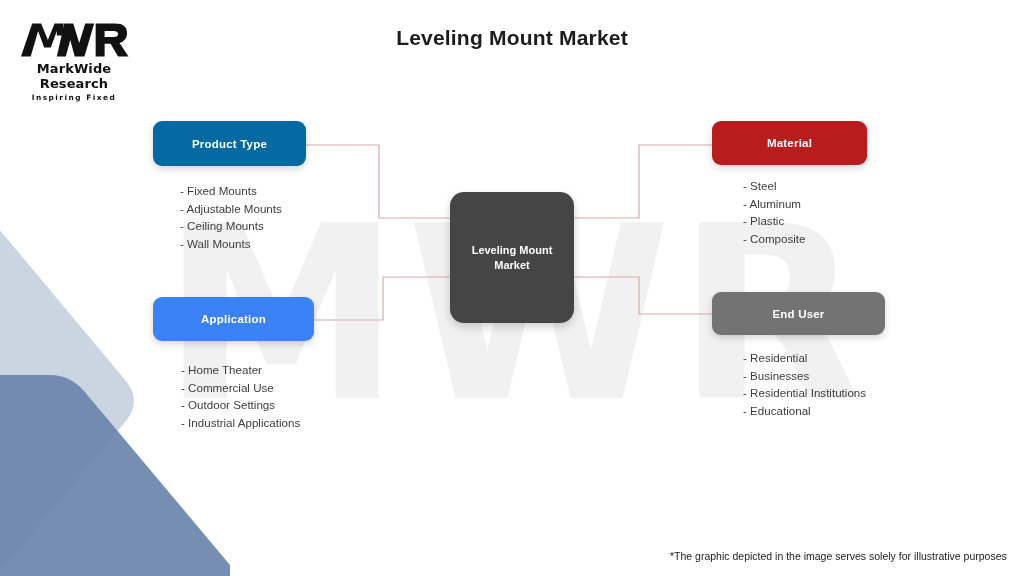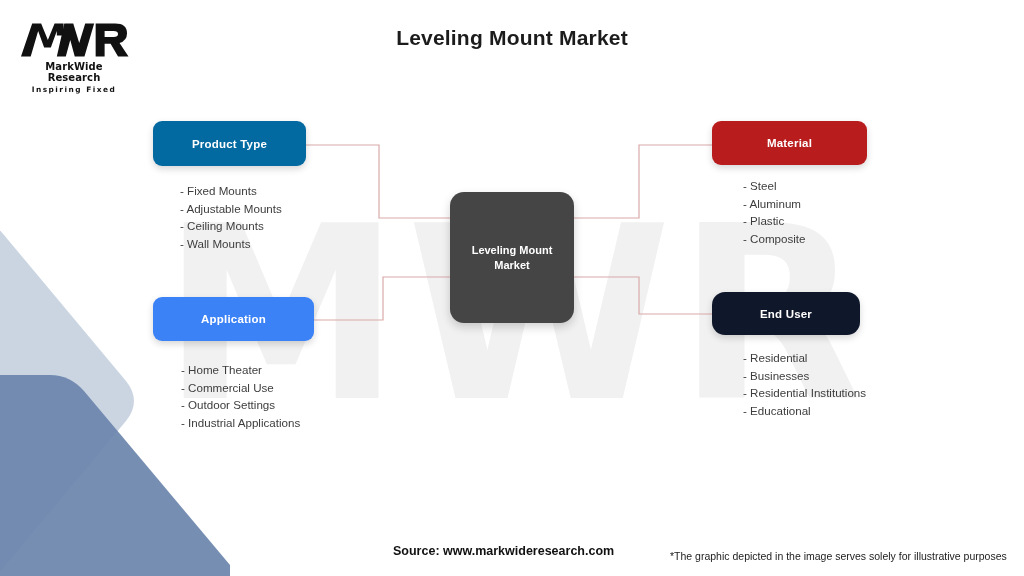--- a/index.html
+++ b/index.html
@@ -54,21 +54,21 @@
     width: 122px;
     height: 66px;
   }
   .logo-mark {
     width: 112px;
     height: 40px;
     display: block;
   }
   .logo-name {
     font-family: "DejaVu Sans", sans-serif;
-    font-size: 10px;
+    font-size: 13px;
     font-weight: bold;
     color: #111111;
     letter-spacing: 0.1px;
     text-align: center;
     width: 112px;
     margin-top: 1px;
   }
   .logo-tag {
     font-family: "DejaVu Sans", sans-serif;
     font-size: 7.4px;
@@ -131,21 +131,21 @@
 
   #branch-application { left: 153px; top: 297px; }
   #branch-application .branch-header { width: 161px; height: 44px; background: #3b82f6; }
   #branch-application .branch-items { padding-left: 28px; margin-top: 20px; }
 
   #branch-material { left: 712px; top: 121px; }
   #branch-material .branch-header { width: 155px; height: 44px; background: #b91c1c; }
   #branch-material .branch-items { padding-left: 31px; margin-top: 12px; }
 
   #branch-end-user { left: 712px; top: 292px; }
-  #branch-end-user .branch-header { width: 148px; height: 43px; background: #0f172a; border-radius: 13px; }
+  #branch-end-user .branch-header { width: 173px; height: 43px; background: #737373; }
   #branch-end-user .branch-items { padding-left: 31px; margin-top: 14px; }
 
   
   #center-node {
     position: absolute;
     left: 450px;
     top: 192px;
     width: 124px;
     height: 131px;
     background: #454545;
@@ -259,16 +259,15 @@
   <div class="branch" id="branch-end-user">
     <div class="branch-header">End User</div>
     <div class="branch-items">
       <div class="branch-item">- Residential</div>
       <div class="branch-item">- Businesses</div>
       <div class="branch-item">- Residential Institutions</div>
       <div class="branch-item">- Educational</div>
     </div>
   </div>
 
-  <div id="source-text">Source: www.markwideresearch.com</div>
   <div id="disclaimer-text">*The graphic depicted in the image serves solely for illustrative purposes</div>
 
 </div>
 
 </body></html>

